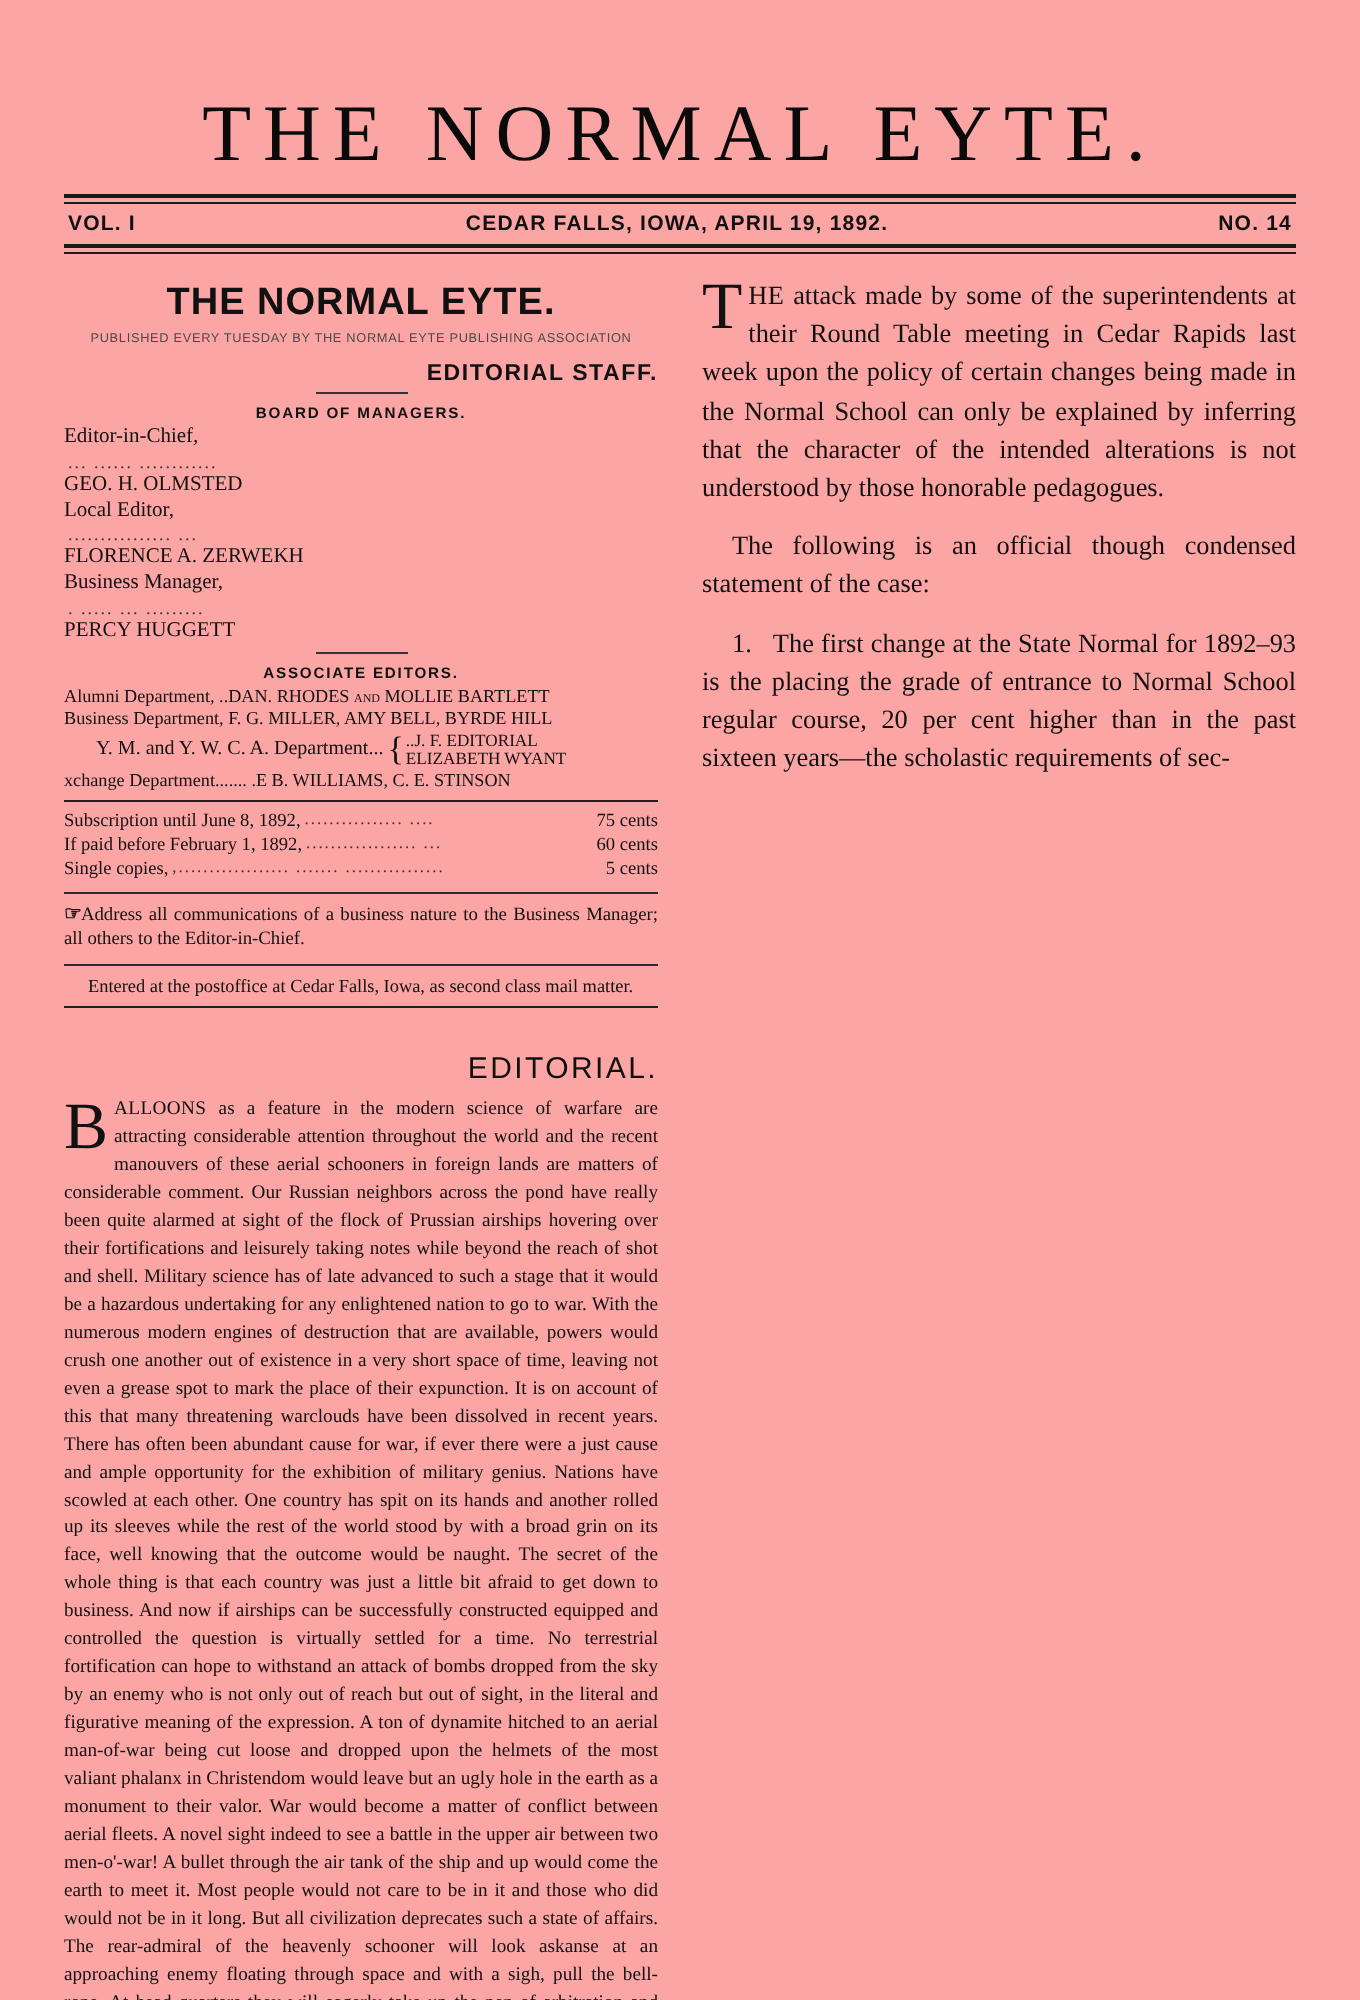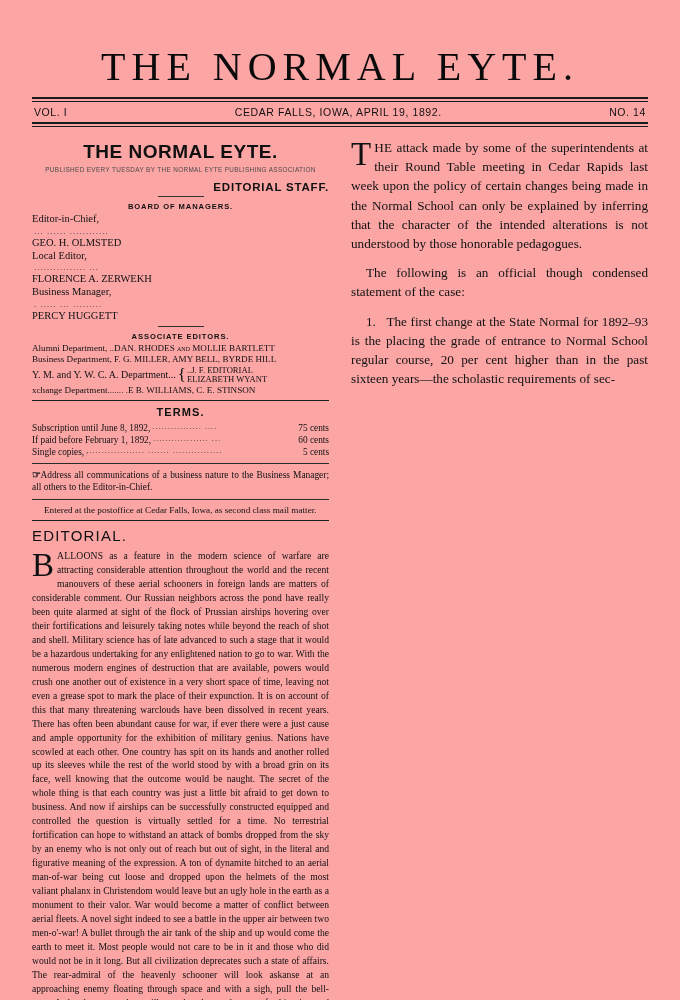--- a/index.html
+++ b/index.html
@@ -42,21 +42,21 @@
     border-bottom: 1px solid #1a1a1a;
     height: 2px;
     margin-top: 9px;
   }
   .volbar {
     display: flex;
     align-items: center;
     justify-content: space-between;
     font-family: "Liberation Sans", sans-serif;
     font-size: 10.5px;
-    font-weight: normal;
+    font-weight: bold;
     letter-spacing: 0.6px;
     padding: 4px 2px 4px 2px;
     color: #111;
   }
   .volbar .center { flex: 1; text-align: center; }
   .rule-triple-top {
     border-top: 2.5px solid #1a1a1a;
     height: 0;
   }
   .rule-triple-bot {
@@ -145,21 +145,21 @@
     font-size: 9.1px;
     line-height: 1.2;
   }
   .assoc .line { white-space: nowrap; }
   .brace-row {
     display: flex;
     align-items: center;
     white-space: nowrap;
     margin-top: 1px;
   }
-  .brace-row .dept { font-size: 10px; }
+  .brace-row .dept { font-size: 10px; margin-left: 16px; }
   .brace {
     font-size: 17px;
     line-height: 0.8;
     margin: 0 1px 0 2px;
   }
   .brace-names {
     display: flex;
     flex-direction: column;
     font-size: 8.6px;
     line-height: 1.12;
@@ -199,26 +199,26 @@
   }
   .entered {
     font-size: 9.2px;
     line-height: 1.26;
     margin-top: 5px;
     text-indent: 12px;
   }
 
   
   .editorial-head {
-    text-align: left;
+    text-align: right;
     font-family: "Liberation Sans", sans-serif;
     font-size: 15px;
     font-weight: normal;
     letter-spacing: 1.2px;
-    margin-top: 6px;
+    margin-top: 22px;
     margin-bottom: 5px;
   }
   p.body {
     font-size: 13.2px;
     line-height: 1.455;
     text-align: justify;
     margin: 0 0 10px 0;
     text-indent: 0;
     hyphens: none;
   }
@@ -312,21 +312,20 @@
               <span class="smallcaps">..J. F. EDITORIAL</span>
               <span class="smallcaps">ELIZABETH  WYANT</span>
             </span>
           </div>
           <div class="line">
             <span>xchange Department</span><span>....... .</span><span class="smallcaps">E B. WILLIAMS, C. E. STINSON</span>
           </div>
         </div>
 
         <div class="rule-med"></div>
-        <div class="terms-head">TERMS.</div>
 
         <div class="terms">
           <div class="trow">
             <span class="lbl">Subscription until June 8, 1892,</span>
             <span class="dots">................ ....</span>
             <span class="val">75 cents</span>
           </div>
           <div class="trow">
             <span class="lbl">If paid before February 1, 1892,</span>
             <span class="dots">.................. ...</span>

